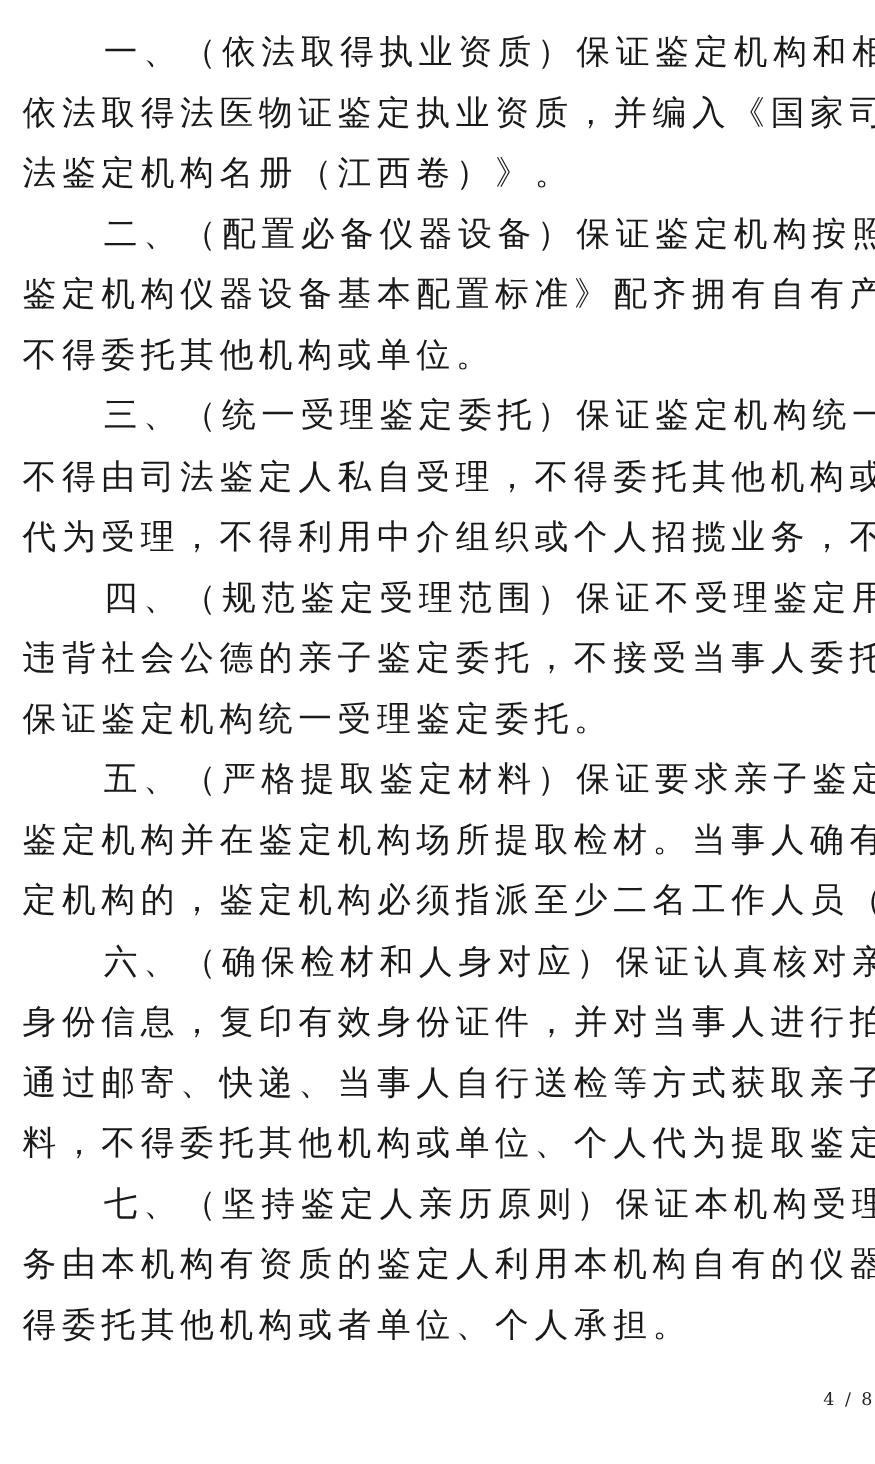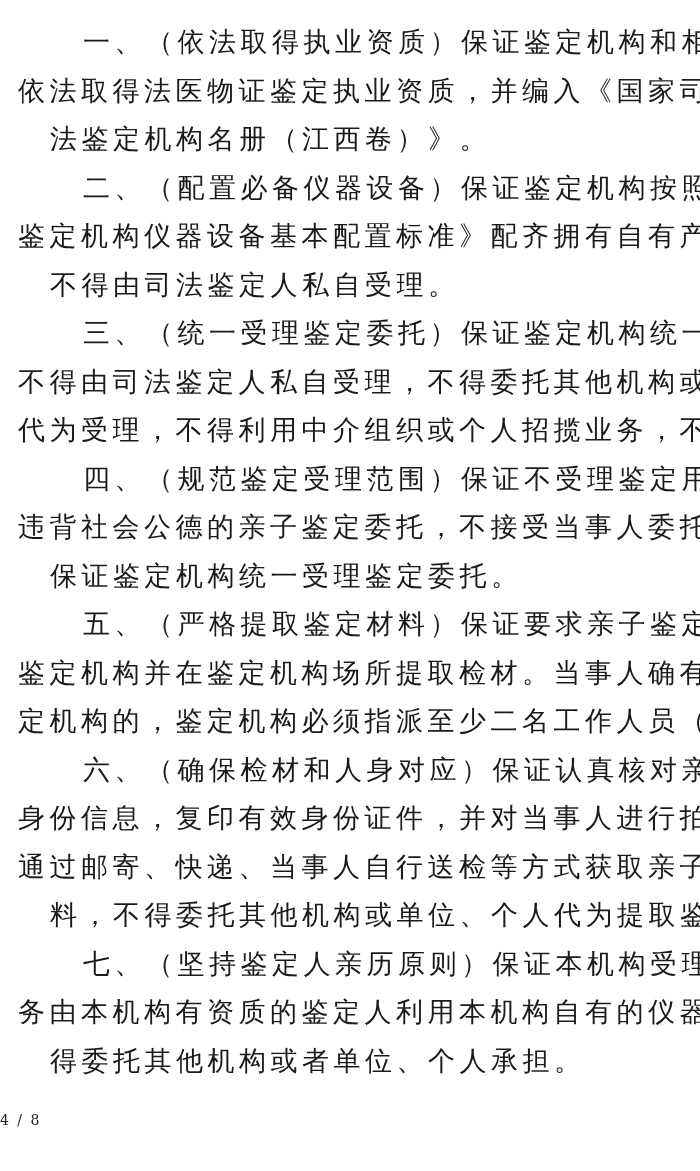--- a/index.html
+++ b/index.html
@@ -30,52 +30,51 @@
       height: 48.5px;
       line-height: 48.5px;
       font-size: 27px;
       letter-spacing: 4.5px;
       white-space: nowrap;
       text-align: justify;
       text-align-last: justify;
     }
     .line.last {
       text-align-last: left;
-      margin-left: 32px;
     }
     .line.indent {
       padding-left: 65px;
     }
     .page-number {
       position: absolute;
       left: 0;
       width: 700px;
       top: 1112px;
-      text-align: left;
+      text-align: right;
       font-family: "DejaVu Serif", "Liberation Serif", serif;
       font-size: 14px;
       letter-spacing: 2px;
       color: #222222;
     }
   </style>
 </head>
 <body>
 
 <div class="page">
 
   <div class="para">
     <span class="line indent">一、（依法取得执业资质）保证鉴定机构和相关司法鉴定人</span>
     <span class="line">依法取得法医物证鉴定执业资质，并编入《国家司法鉴定人和司</span>
     <span class="line last">法鉴定机构名册（江西卷）》。</span>
   </div>
 
   <div class="para">
     <span class="line indent">二、（配置必备仪器设备）保证鉴定机构按照司法部《司法</span>
     <span class="line">鉴定机构仪器设备基本配置标准》配齐拥有自有产权的法医物证</span>
-    <span class="line last">不得由司法鉴定人私自受理。</span>
+    <span class="line last">不得委托其他机构或单位。</span>
   </div>
 
   <div class="para">
     <span class="line indent">三、（统一受理鉴定委托）保证鉴定机构统一受理鉴定委托。</span>
     <span class="line">不得由司法鉴定人私自受理，不得委托其他机构或者单位、个人</span>
     <span class="line">代为受理，不得利用中介组织或个人招揽业务，不得违规或变相</span>
   </div>
 
   <div class="para">
     <span class="line indent">四、（规范鉴定受理范围）保证不受理鉴定用途不合法或者</span>

